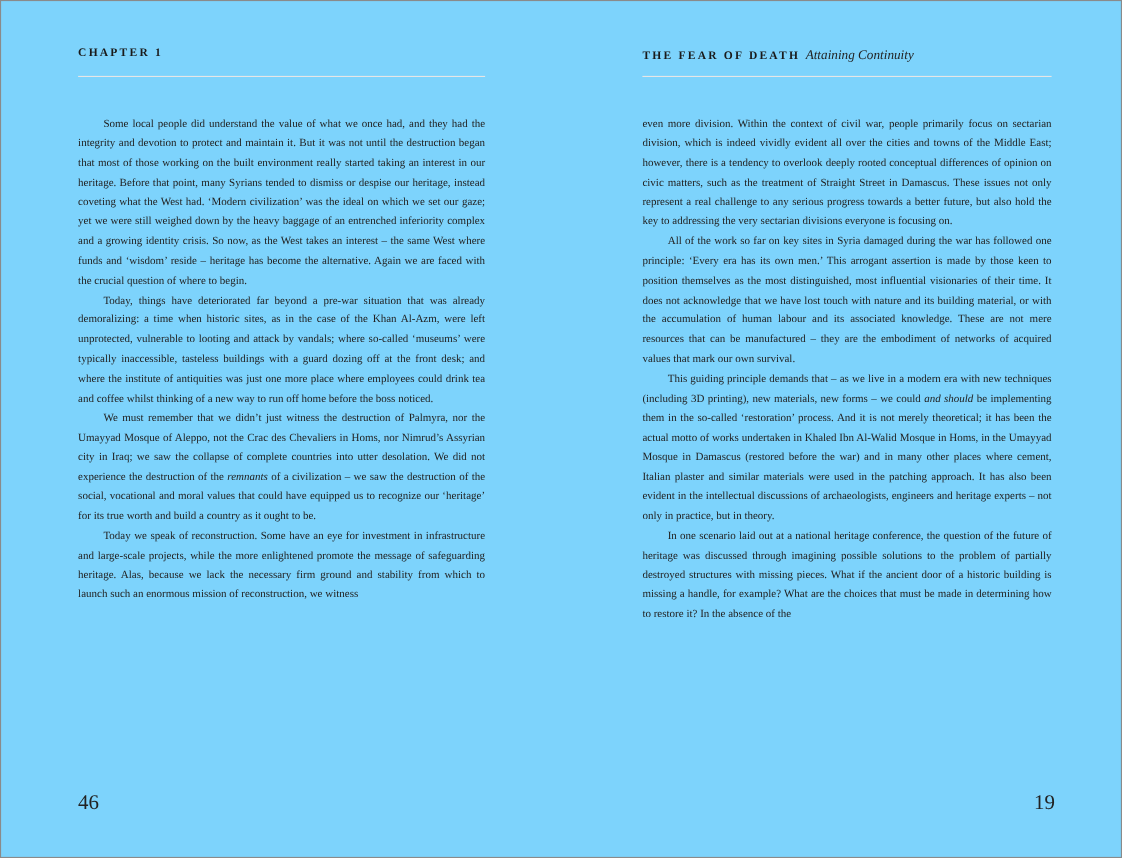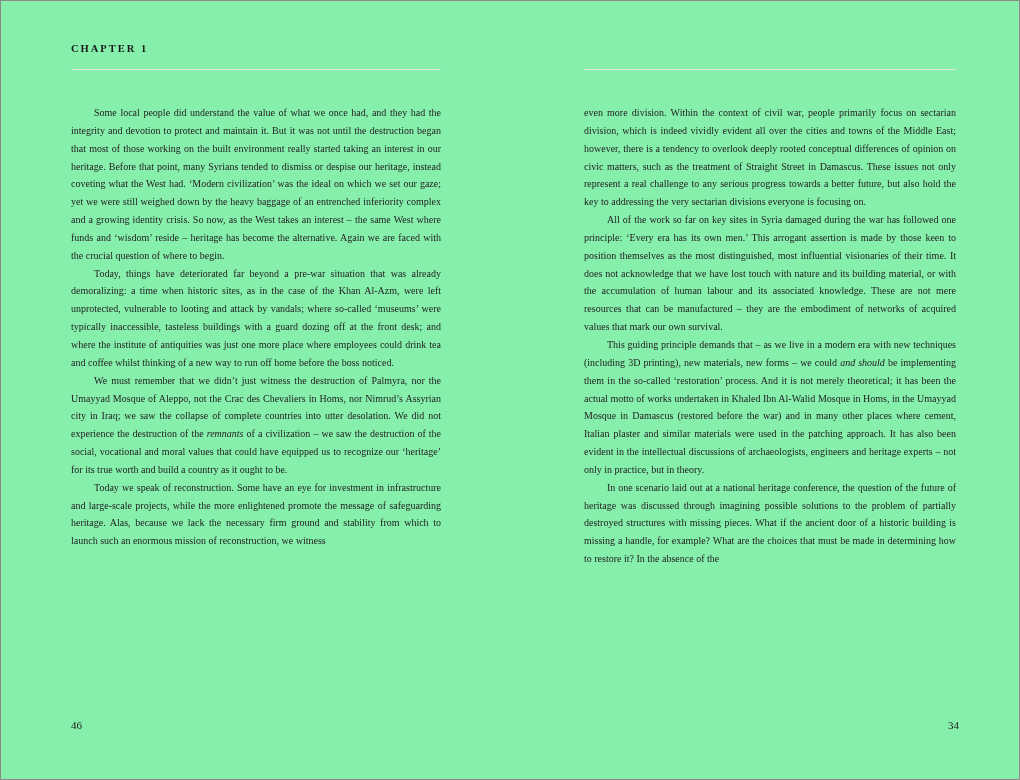--- a/index.html
+++ b/index.html
@@ -6,21 +6,21 @@
     body {
       width: 1020px; height: 780px; overflow: hidden;
       background: #ffffff;
       font-family: "Liberation Serif", "DejaVu Serif", serif;
       color: #222;
     }
     .spread {
       position: relative;
       width: 1018px; height: 778px;
       border: 1px solid #8a8a8a;
-      background: #86efac;
+      background: #7dd3fc;
     }
     .page {
       position: absolute; top: 0; height: 778px;
     }
     .page.left { left: 0; width: 509px; }
     .page.right { left: 509px; width: 509px; }
 
     .running-head {
       position: absolute; top: 42px;
       font-size: 10.5px;
@@ -47,21 +47,21 @@
       text-align: justify;
       hyphens: manual;
     }
     .left .text-block { left: 70px; width: 370px; }
     .right .text-block { left: 74px; width: 372px; }
     .text-block p { margin: 0; text-indent: 23px; }
     .text-block p.cont { text-indent: 0; }
     .text-block em { font-style: italic; }
 
     .folio {
-      position: absolute; top: 718px; font-size: 11px; color: #222;
+      position: absolute; top: 718px; font-size: 19px; color: #222;
     }
     .left .folio { left: 70px; }
     .right .folio { right: 60px; }
   </style>
 </head>
 <body>
 
 <div class="spread">
 
   <div class="page left">
@@ -74,25 +74,28 @@
       <p><span>Some local people did understand the value of what we once had, and they had the integrity and devotion to protect and main­tain it. But it was not until the destruction began that most of those working on the built environment really started taking an interest in our heritage. Before that point, many Syrians tended to dismiss or despise our heritage, instead coveting what the West had. ‘Modern civilization’ was the ideal on which we set our gaze; yet we were still weighed down by the heavy baggage of an entrenched inferior­ity complex and a growing identity crisis. So now, as the West takes an interest – the same West where funds and ‘wisdom’ reside – heritage has become the alternative. Again we are faced with the crucial question of where to begin.</span></p>
       <p><span>Today, things have deteriorated far beyond a pre-war situation that was already demoralizing: a time when historic sites, as in the case of the Khan Al-Azm, were left unprotected, vulnerable to looting and attack by vandals; where so-called ‘museums’ were typically inaccessible, tasteless buildings with a guard dozing off at the front desk; and where the institute of antiquities was just one more place where employees could drink tea and coffee whilst thinking of a new way to run off home before the boss noticed.</span></p>
       <p><span>We must remember that we didn’t just witness the destruction of Palmyra, nor the Umayyad Mosque of Aleppo, not the Crac des Chevaliers in Homs, nor Nimrud’s Assyrian city in Iraq; we saw the collapse of complete countries into utter desolation. We did not experience the destruction of the </span><em>remnants</em><span> of a civilization – we saw the destruction of the social, vocational and moral values that could have equipped us to recognize our ‘heritage’ for its true worth and build a country as it ought to be.</span></p>
       <p><span>Today we speak of reconstruction. Some have an eye for invest­ment in infrastructure and large-scale projects, while the more enlightened promote the message of safeguarding heritage. Alas, because we lack the necessary firm ground and stability from which to launch such an enormous mission of reconstruction, we witness</span></p>
     </div>
 
     <div class="folio">46</div>
   </div>
 
   <div class="page right">
+    <div class="running-head">
+      <span class="rh-caps">The Fear of Death</span><span class="rh-italic">Attaining Continuity</span>
+    </div>
     <div class="head-rule"></div>
 
     <div class="text-block">
       <p class="cont"><span>even more division. Within the context of civil war, people primar­ily focus on sectarian division, which is indeed vividly evident all over the cities and towns of the Middle East; however, there is a tendency to overlook deeply rooted conceptual differences of opinion on civic matters, such as the treatment of Straight Street in Damascus. These issues not only represent a real challenge to any serious progress towards a better future, but also hold the key to addressing the very sectarian divisions everyone is focusing on.</span></p>
       <p><span>All of the work so far on key sites in Syria damaged during the war has followed one principle: ‘Every era has its own men.’ This arrogant assertion is made by those keen to position themselves as the most distinguished, most influential visionaries of their time. It does not acknowledge that we have lost touch with nature and its building material, or with the accumulation of human labour and its associated knowledge. These are not mere resources that can be manufactured – they are the embodiment of networks of acquired values that mark our own survival.</span></p>
       <p><span>This guiding principle demands that – as we live in a modern era with new techniques (including 3D printing), new materials, new forms – we could </span><em>and should</em><span> be implementing them in the so-called ‘restoration’ process. And it is not merely theoretical; it has been the actual motto of works undertaken in Khaled Ibn Al-Walid Mosque in Homs, in the Umayyad Mosque in Damascus (restored before the war) and in many other places where cement, Italian plaster and similar materials were used in the patching approach. It has also been evident in the intellectual discussions of archaeologists, engineers and heritage experts – not only in practice, but in theory.</span></p>
       <p><span>In one scenario laid out at a national heritage conference, the question of the future of heritage was discussed through imagining possible solutions to the problem of partially destroyed structures with missing pieces. What if the ancient door of a historic building is missing a handle, for example? What are the choices that must be made in determining how to restore it? In the absence of the</span></p>
     </div>
 
-    <div class="folio">34</div>
+    <div class="folio">19</div>
   </div>
 
 </div>
 
 </body></html>

